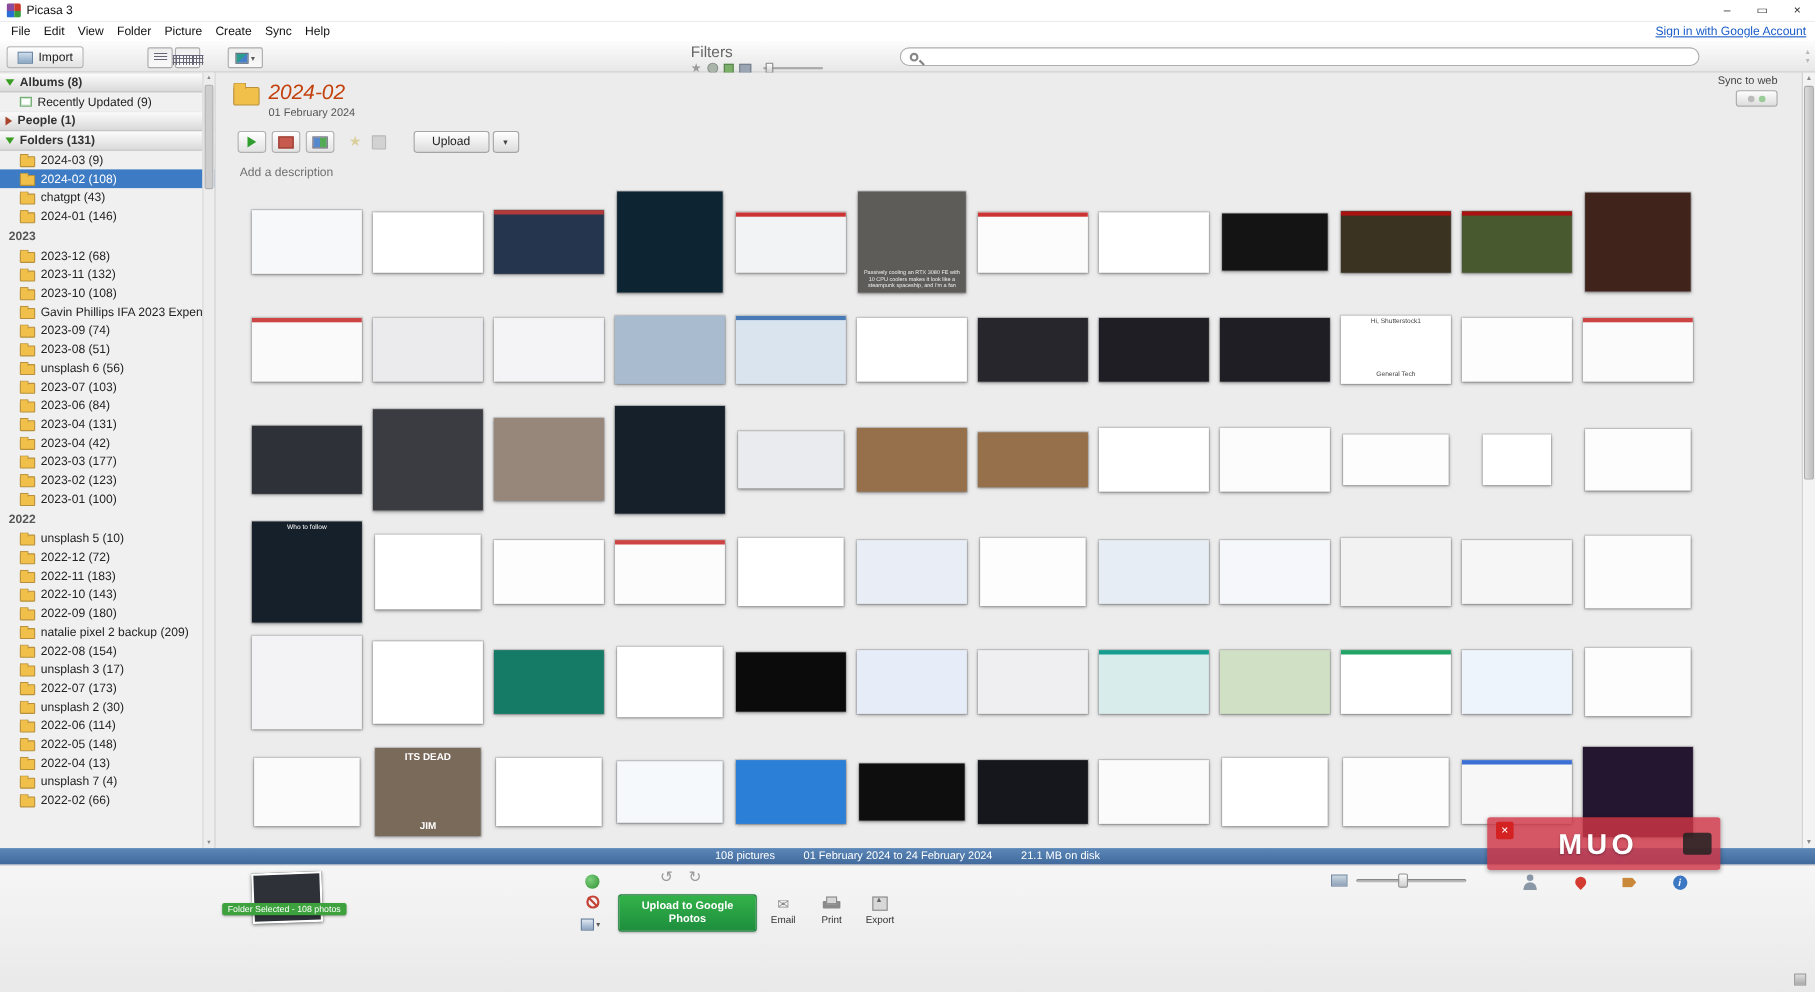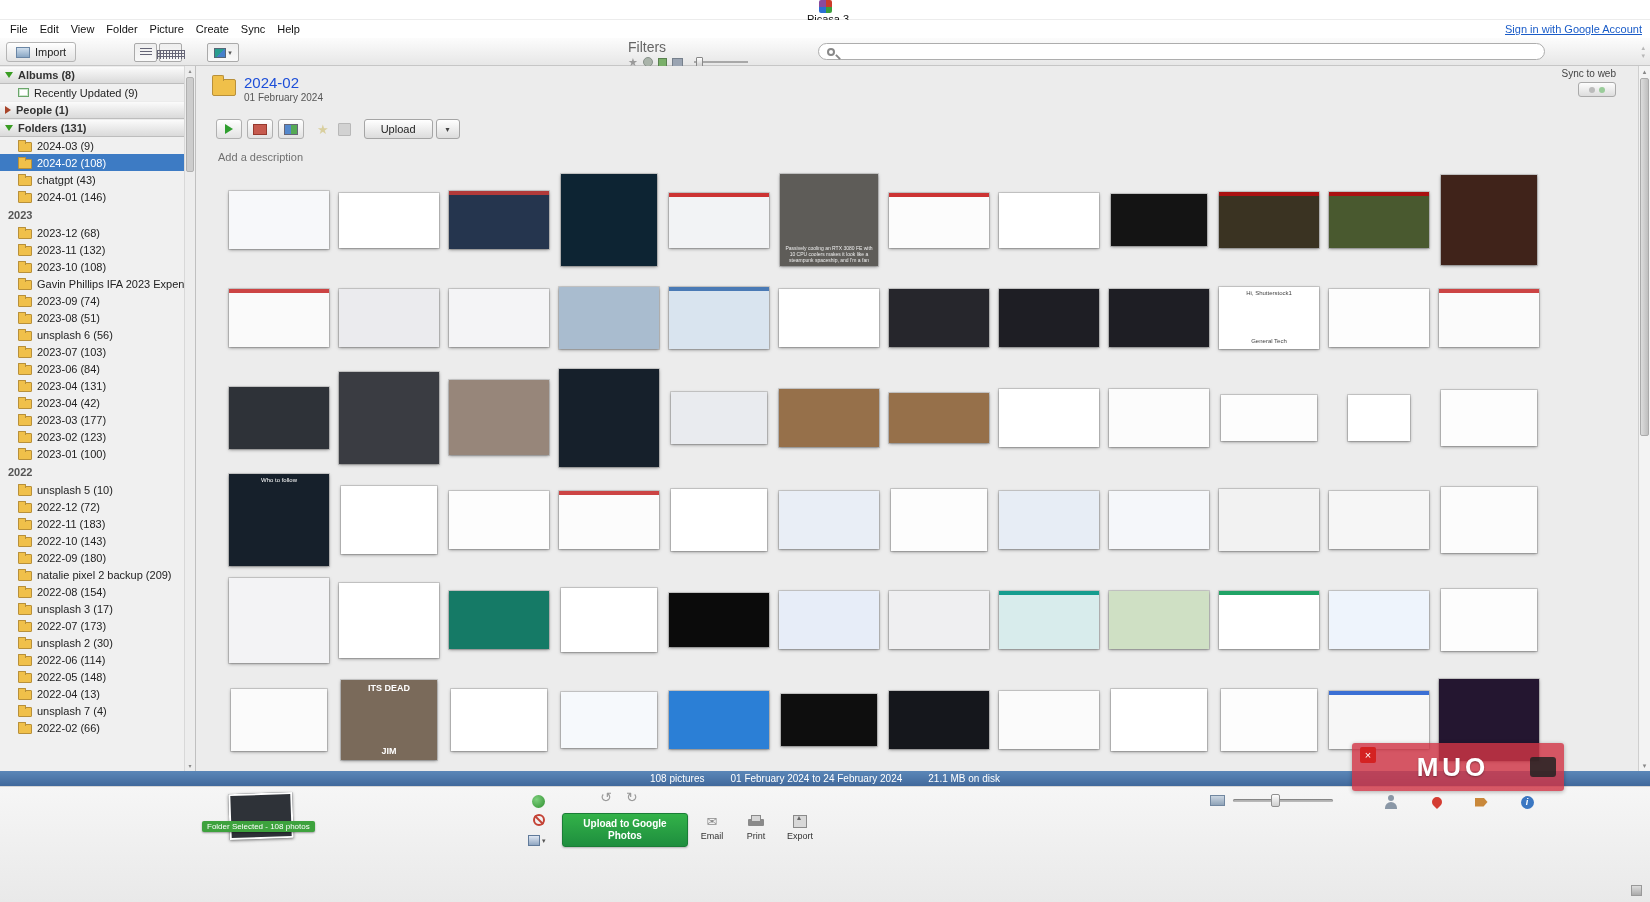--- a/index.html
+++ b/index.html
@@ -1,21 +1,21 @@
 <!DOCTYPE html>
 <html><head>
 <meta charset="utf-8">
 <style>
   *{margin:0;padding:0;box-sizing:border-box;}
   html,body{width:1650px;height:902px;overflow:hidden;background:#fff;
     font-family:"Liberation Sans","DejaVu Sans",sans-serif;font-size:11px;color:#222;}
   .app{position:absolute;top:0;left:0;width:1650px;height:902px;background:#ececec;}
 
   
-  .titlebar{position:absolute;top:0;left:0;right:0;height:20px;background:#fff;border-bottom:1px solid #ececec;display:flex;align-items:center;padding-left:6px;flex-direction:column;}
+  .titlebar{position:absolute;top:0;left:0;right:0;height:20px;background:#fff;border-bottom:1px solid #ececec;display:flex;align-items:center;padding-left:6px;}
   .app-icon{width:13px;height:13px;margin-right:5px;display:grid;grid-template-columns:1fr 1fr;grid-template-rows:1fr 1fr;border-radius:2px;overflow:hidden;flex:0 0 auto;}
   .app-icon i:nth-child(1){background:#8a4a9e;}.app-icon i:nth-child(2){background:#cc3b2a;}
   .app-icon i:nth-child(3){background:#2a6fd4;}.app-icon i:nth-child(4){background:#3b9e3b;}
   .title-text{font-size:11px;color:#111;}
   .win-controls{margin-left:auto;display:flex;height:20px;}
   .win-btn{width:32px;height:20px;display:flex;align-items:center;justify-content:center;font-size:11px;color:#333;}
 
   
   .menubar{position:absolute;top:20px;left:0;right:0;height:18px;background:#fff;display:flex;align-items:center;padding-left:4px;}
   .menu-items{display:flex;}
@@ -67,34 +67,34 @@
   .sb-arrow{position:absolute;left:0;right:0;height:10px;font-size:6px;color:#888;text-align:center;line-height:10px;}
   .sb-arrow.up{top:0;}.sb-arrow.dn{bottom:0;}
   .sb-thumbV{position:absolute;top:11px;left:1px;width:8px;height:95px;background:#cdcdcd;border:1px solid #b0b0b0;border-radius:2px;}
 
   
   .main{position:absolute;top:66px;left:196px;width:1442px;height:705px;background:#ececec;overflow:hidden;}
   .mh{position:relative;height:46px;padding:8px 0 0 16px;}
   .mh-folder{position:absolute;left:16px;top:13px;width:24px;height:17px;background:#f0c04a;border:1px solid #b8903a;border-radius:2px;}
   .mh-folder::before{content:"";position:absolute;top:-5px;left:-1px;width:10px;height:5px;background:#f0c04a;border:1px solid #b8903a;border-bottom:none;border-radius:2px 2px 0 0;}
   .mh-texts{margin-left:32px;}
-  .mh-title{font-size:15px;color:#1d4ed8;}
+  .mh-title{font-size:19px;color:#c2410c;font-style:italic;}
   .mh-date{font-size:10px;color:#555;margin-top:1px;}
   .sync{position:absolute;right:22px;top:2px;font-size:10px;color:#444;text-align:right;}
   .sync-btn{width:38px;height:15px;margin-top:3px;margin-left:auto;border:1px solid #aaa;border-radius:3px;background:linear-gradient(#fdfdfd,#ddd);display:flex;align-items:center;justify-content:center;gap:4px;}
   .sync-dot{width:6px;height:6px;border-radius:50%;background:#bbb;display:inline-block;}
   .sync-dot.g{background:#9c9;}
   .actions{display:flex;align-items:center;gap:5px;padding:4px 0 0 20px;height:30px;}
   .act-btn{width:26px;height:20px;border:1px solid #b0b0b0;border-radius:3px;background:linear-gradient(#fff,#e2e2e2);display:flex;align-items:center;justify-content:center;}
   .play-tri{width:0;height:0;border-top:5px solid transparent;border-bottom:5px solid transparent;border-left:8px solid #2f9e2f;}
   .movie-ic{width:14px;height:11px;background:#c65a4e;border:1px solid #96392e;}
   .collage-ic{width:14px;height:11px;background:linear-gradient(90deg,#5588cc 50%,#55aa55 50%);border:1px solid #667;}
   .ghost-star{color:#d9cf9e;font-size:13px;margin-left:8px;}
   .ghost-disk{width:13px;height:13px;background:#d2d2d2;border:1px solid #b8b8b8;border-radius:1px;margin:0 4px;}
-  .upload-split{display:flex;margin-left:4px;}
+  .upload-split{display:flex;margin-left:16px;}
   .upload-btn{height:20px;padding:0 16px;border:1px solid #a5a5a5;border-radius:3px;background:linear-gradient(#fff,#dcdcdc);display:flex;align-items:center;color:#222;}
   .upload-dd{width:24px;height:20px;border:1px solid #a5a5a5;border-radius:3px;background:linear-gradient(#fff,#dcdcdc);display:flex;align-items:center;justify-content:center;font-size:8px;color:#444;margin-left:3px;}
   .desc{padding:9px 0 0 22px;color:#707070;height:24px;}
   .grid{margin-top:4px;padding-left:28px;}
   .thumb-row{display:flex;align-items:center;}
   .thumb-cell{width:110px;height:100%;display:flex;align-items:center;justify-content:center;flex:0 0 auto;}
   .thumb{position:relative;overflow:hidden;box-shadow:0 1px 3px rgba(50,50,50,.5);outline:1px solid rgba(0,0,0,.12);}
   .thumb-top{position:absolute;top:0;left:0;right:0;height:4px;}
   .thumb-label{position:absolute;left:2px;right:2px;text-align:center;line-height:1.2;}
 

